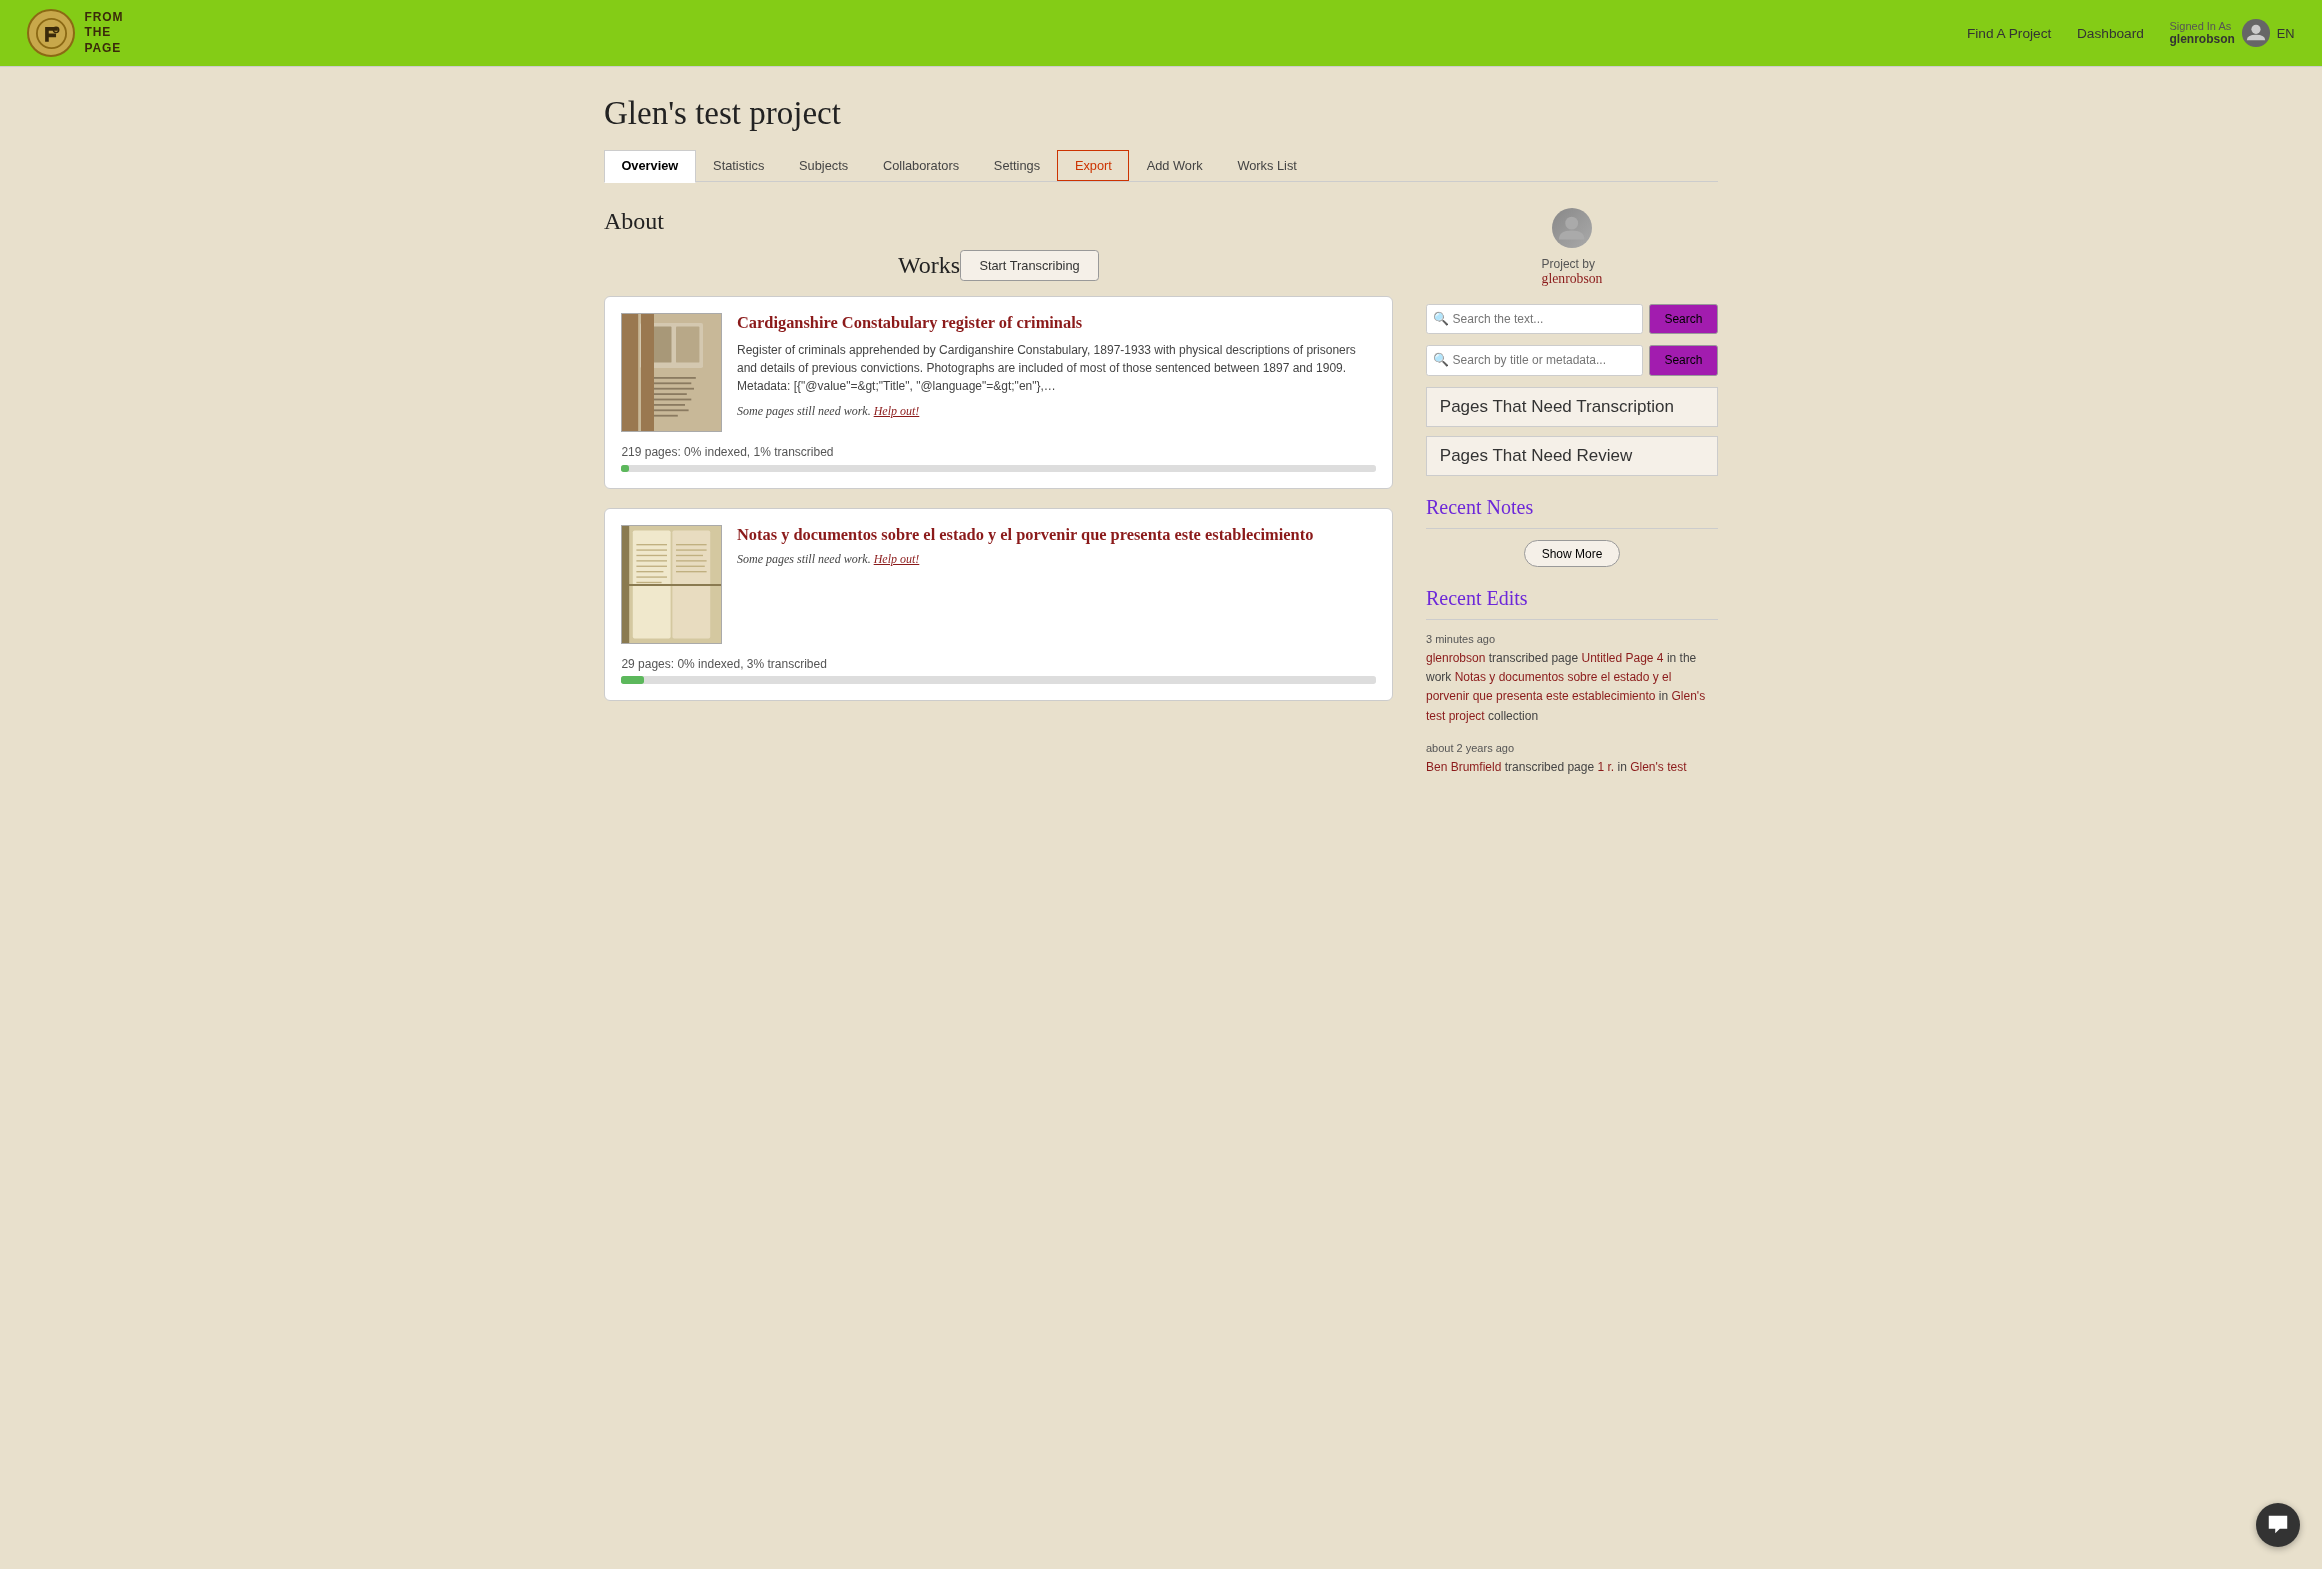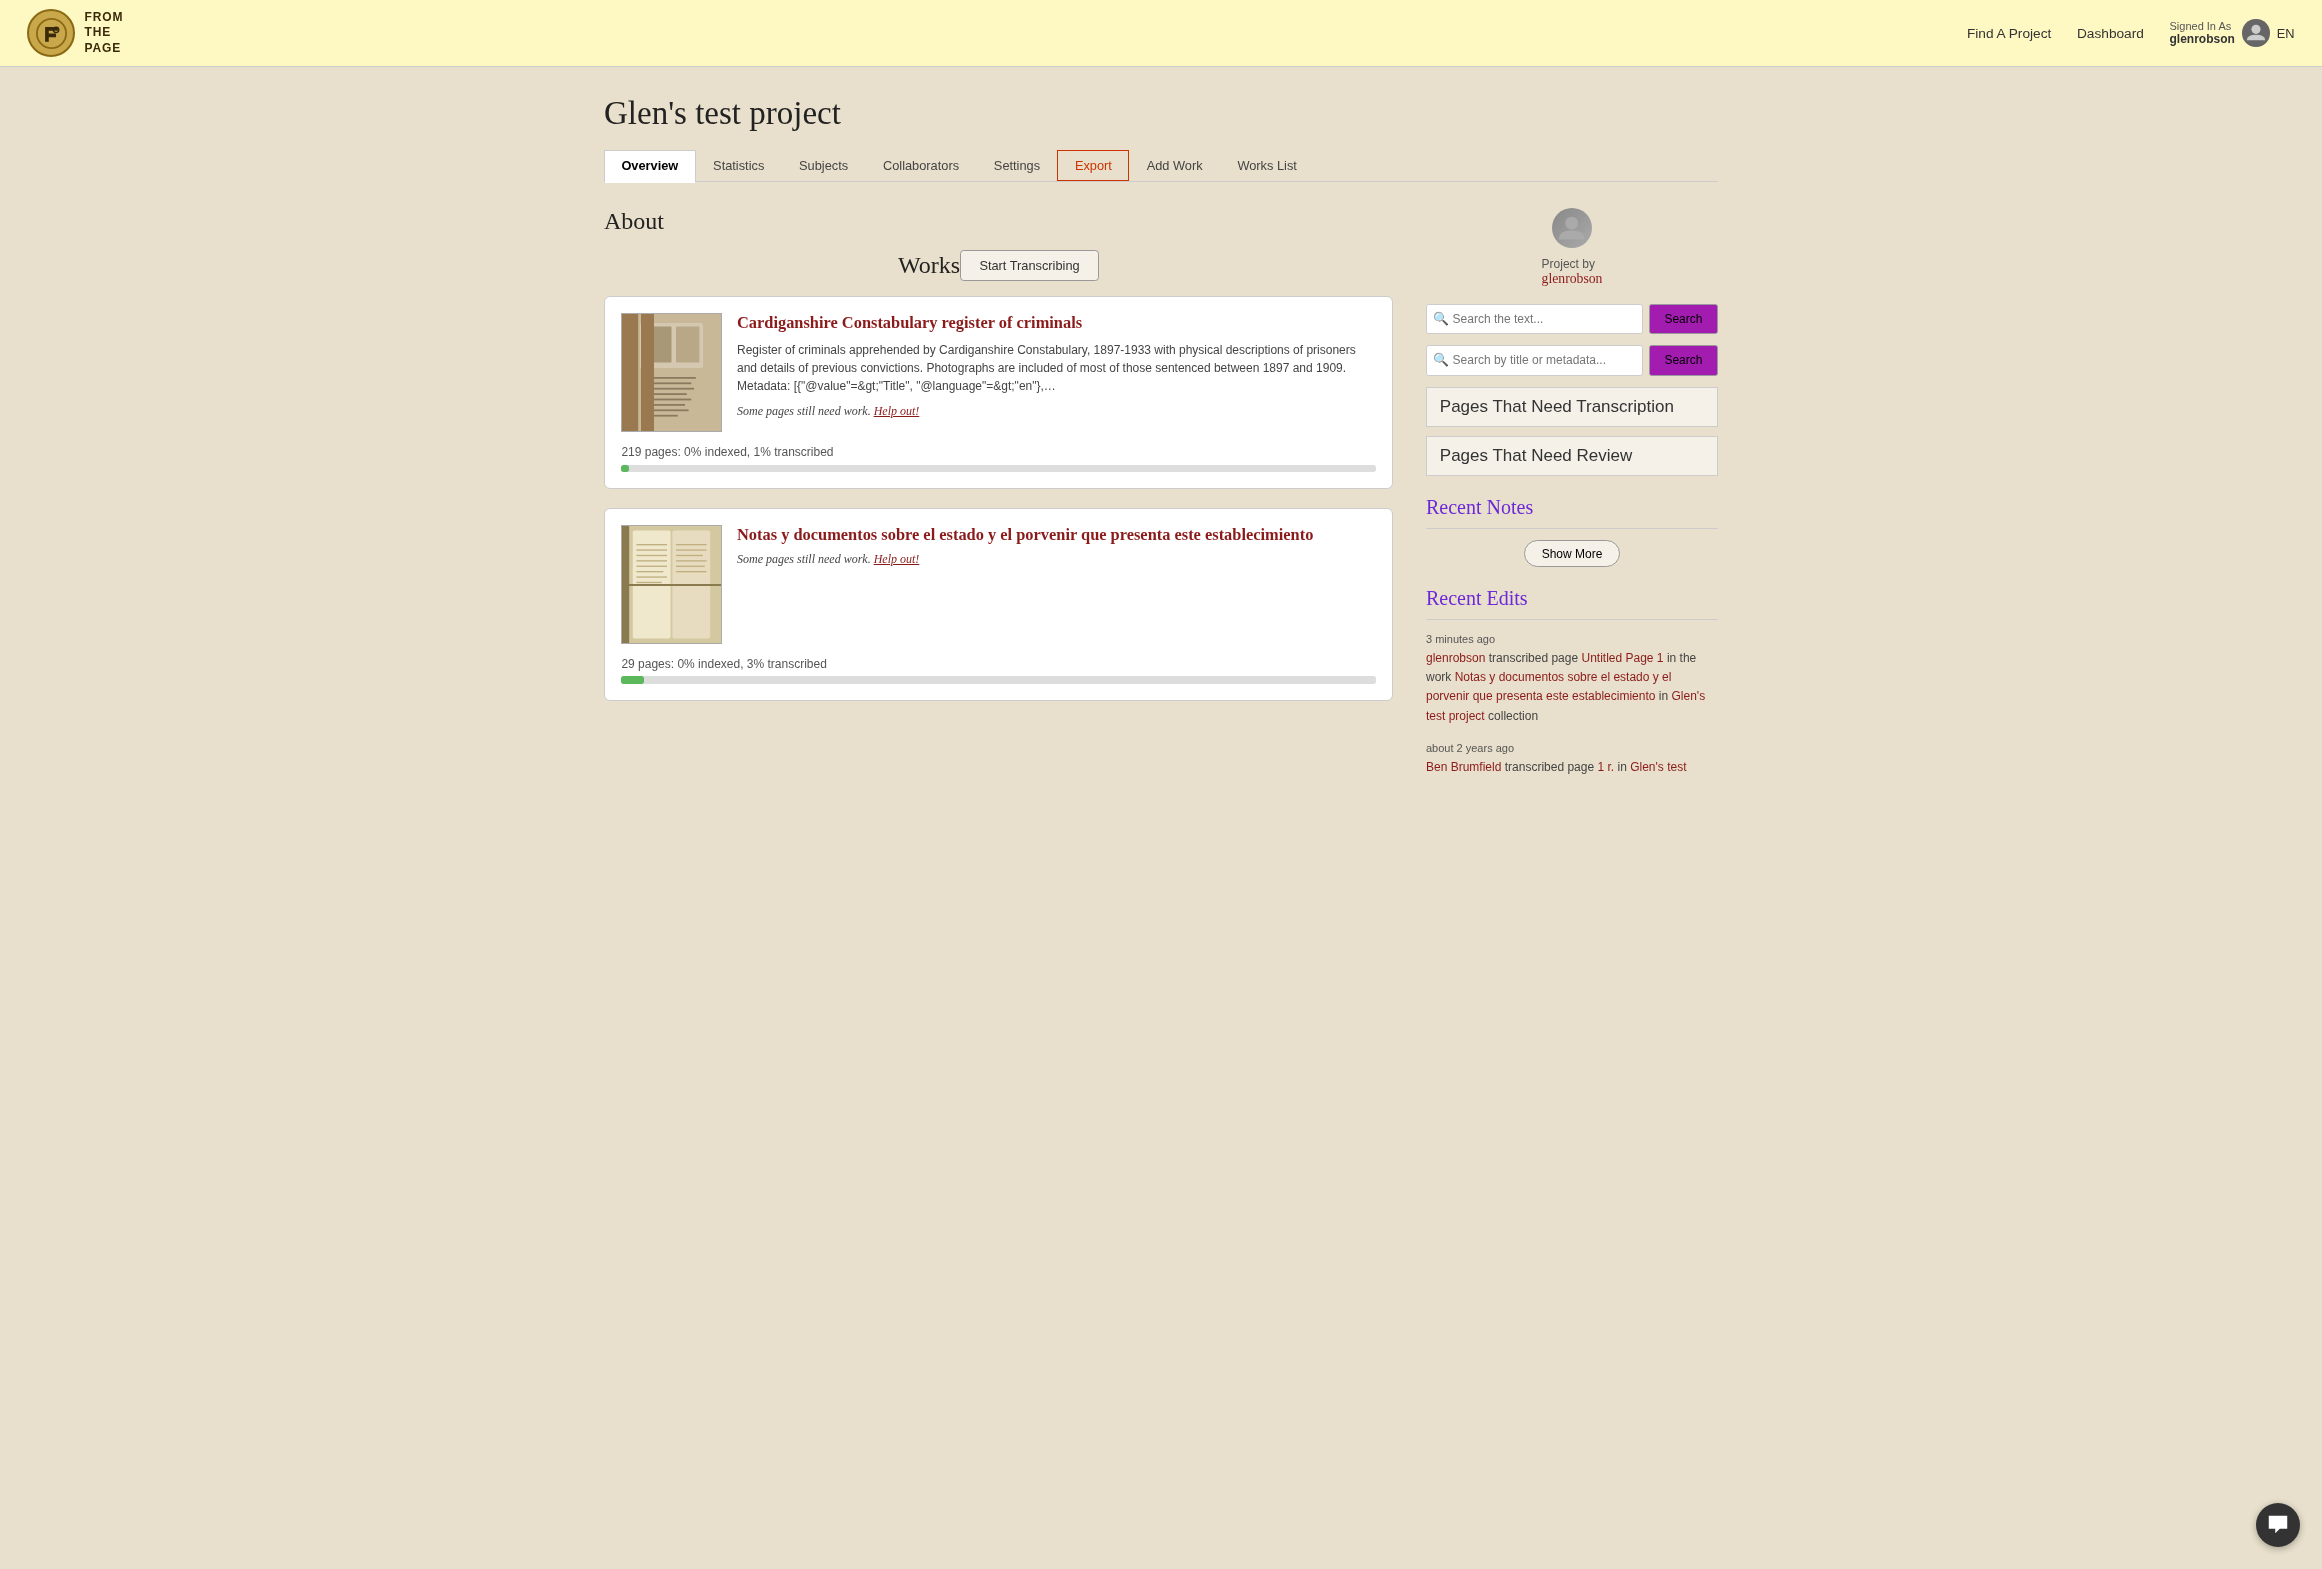--- a/index.html
+++ b/index.html
@@ -4,21 +4,21 @@
   <style>
     * { box-sizing: border-box; margin: 0; padding: 0; }
     body {
       font-family: Georgia, 'Times New Roman', serif;
       background: #e8e0cc;
       color: #333;
       font-size: 12.8px;
     }
     
     .header {
-      background: #fef9c3;
+      background: #84cc16;
       border-bottom: 0.9px solid #ccc;
       padding: 9.1px 27.4px;
       display: flex;
       align-items: center;
       justify-content: space-between;
     }
     .logo-area {
       display: flex;
       align-items: center;
       gap: 9.1px;
@@ -605,21 +605,21 @@
       <button class="show-more-btn">Show More</button>
 
       <h3 class="sidebar-section-title">Recent Edits</h3>
       <hr class="divider">
 
       <div class="recent-edits-entry">
         <div class="time-ago">3 minutes ago</div>
         <span>
           <a href="#" class="edit-link">glenrobson</a>
           <span> transcribed page </span>
-          <a href="#" class="edit-link">Untitled Page 1</a>
+          <a href="#" class="edit-link">Untitled Page 4</a>
           <span> in the work </span>
           <a href="#" class="edit-link">Notas y documentos sobre el estado y el porvenir que presenta este establecimiento</a>
           <span> in </span>
           <a href="#" class="edit-link">Glen's test project</a>
           <span> collection</span>
         </span>
       </div>
 
       <div class="recent-edits-entry">
         <div class="time-ago">about 2 years ago</div>

